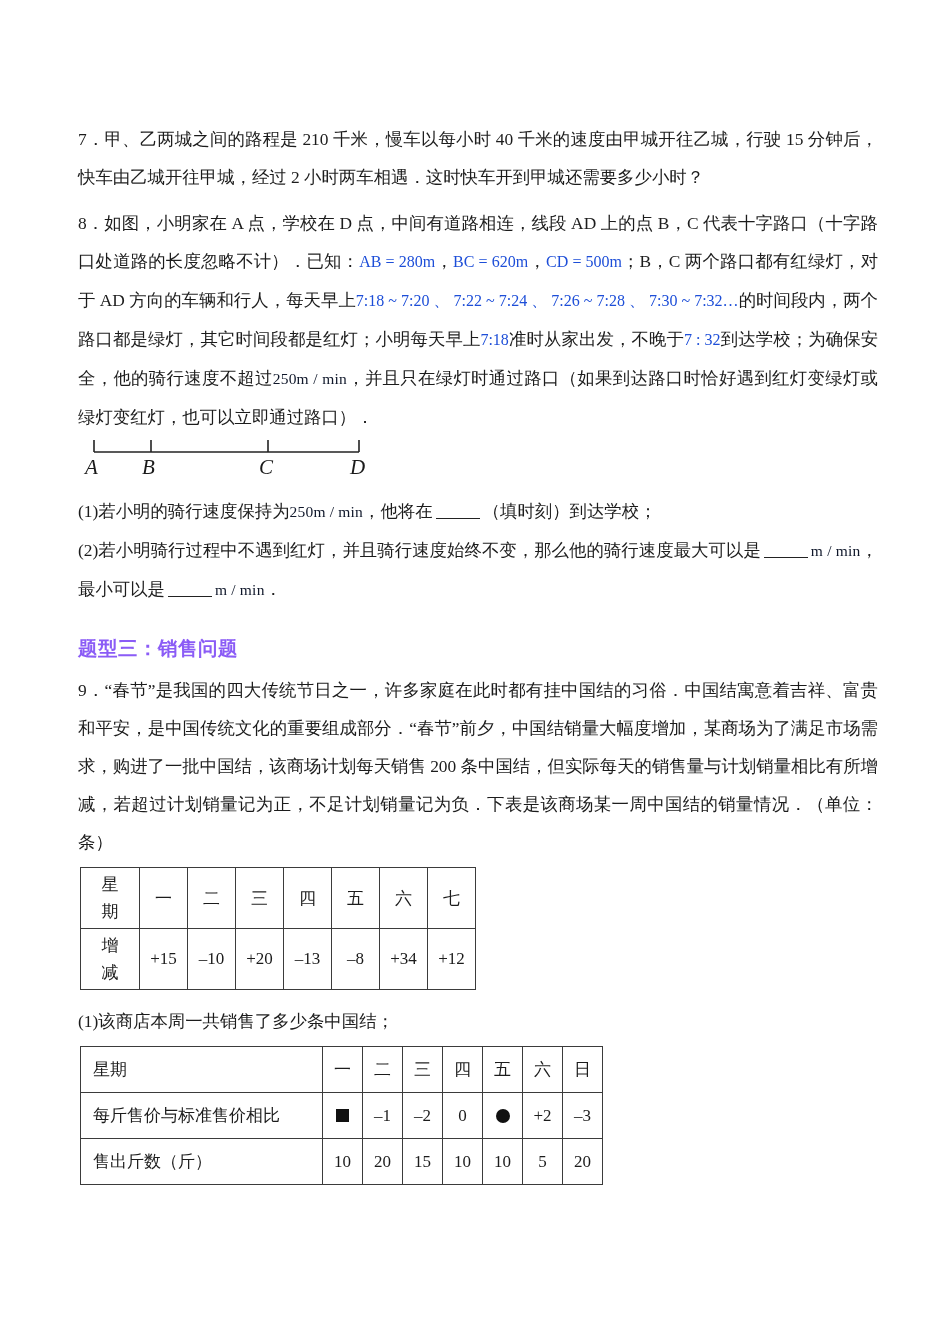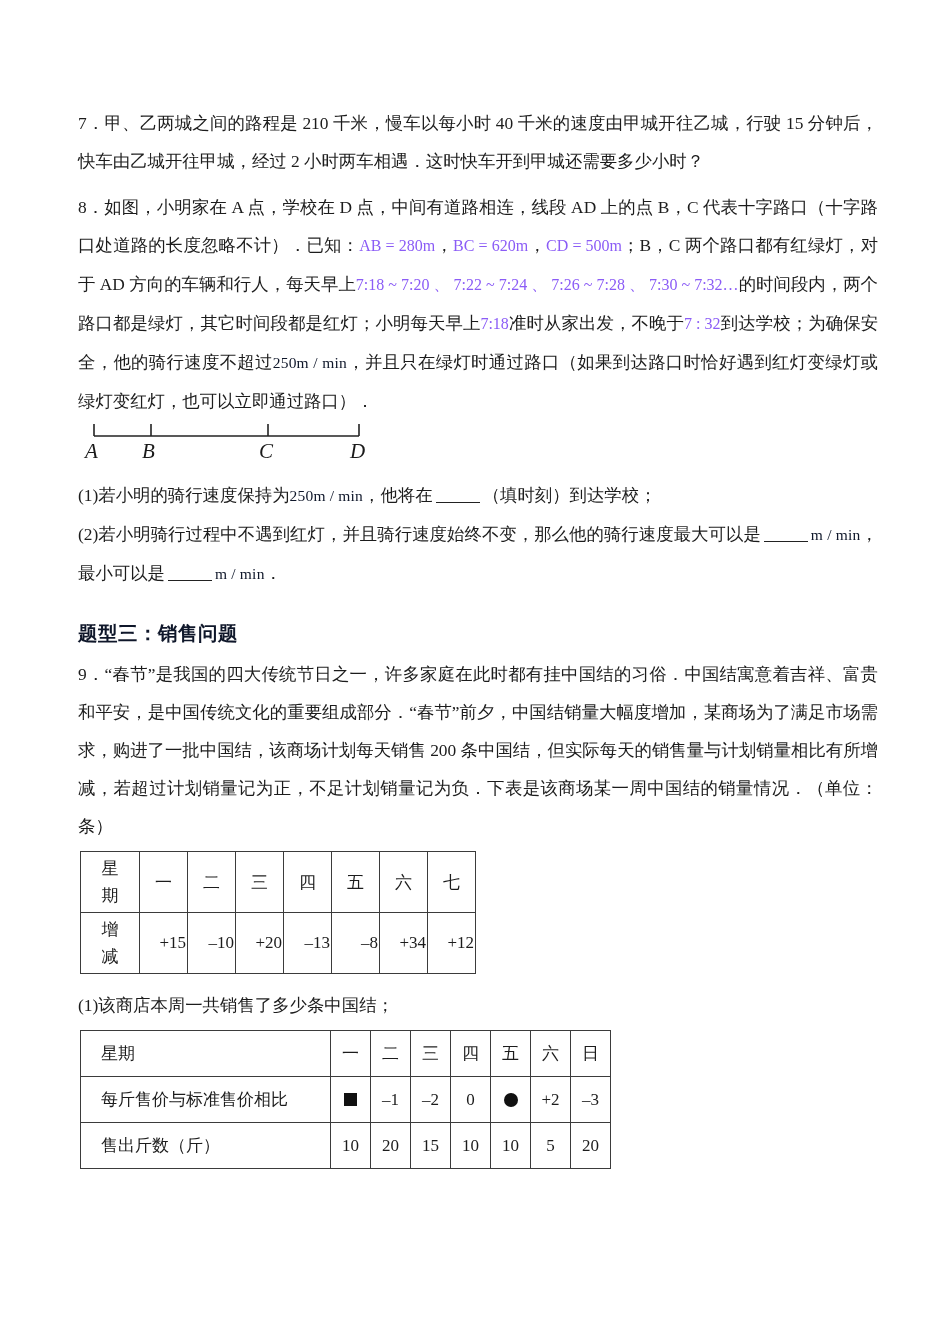--- a/index.html
+++ b/index.html
@@ -10,21 +10,21 @@
   body {
     width: 950px;
     height: 1344px;
     position: relative;
     font-family: "Liberation Serif", "DejaVu Serif", serif;
     color: #1a1a1a;
     overflow: hidden;
   }
   .page {
     position: absolute;
-    left: 0; top: 0;
+    left: 0; top: 16px;
     width: 950px;
     height: 1180px;
     padding: 0;
   }
   .content {
     position: absolute;
     left: 78px;
     top: 104px;
     width: 800px;
   }
@@ -36,44 +36,44 @@
     text-align: justify;
     text-justify: inter-ideograph;
     color: #1c1c1c;
     margin: 0;
   }
   .para.q {
     text-indent: 0;
   }
   .mathsm {
     font-family: "Liberation Serif", serif;
-    color: #8b5cf6;
+    color: #1d4ed8;
     font-size: 16px;
   }
   .mathun {
     font-family: "Liberation Serif", serif;
     color: #0f172a;
     font-size: 15.5px;
     letter-spacing: .2px;
   }
   .blank {
     display: inline-block;
     border-bottom: 1.6px solid #222;
     width: 44px;
     height: 15px;
     margin: 0 3px;
     vertical-align: -2px;
   }
 
   
   .section-head {
-    font-family: Liberation Serif, serif;
+    font-family: Liberation Mono, monospace;
     font-size: 19.5px;
     font-weight: bold;
-    color: #0f172a;
+    color: #8b5cf6;
     letter-spacing: .5px;
     line-height: 30px;
   }
 
   
   .figure {
     position: relative;
     height: 46px;
     width: 420px;
     margin: 2px 0 0 0;
@@ -103,30 +103,30 @@
   }
   
   #table-sales-week { width: 396px; margin: 6px 0 0 2px; }
   #table-sales-week td { height: 58px; }
   #table-sales-week td.rowhead {
     width: 46px;
     line-height: 27px;
     padding: 0 6px;
     font-size: 17px;
   }
-  #table-sales-week td.num-cell { font-size: 17px; text-align: right; }
+  #table-sales-week td.num-cell { font-size: 17px; }
   .two-line { display: block; }
 
   
   #table-cherry { width: 487px; margin: 6px 0 0 2px; }
   #table-cherry td { height: 43px; }
   #table-cherry td.label {
     width: 228px;
     text-align: left;
-    padding-left: 20px;
+    padding-left: 12px;
     font-size: 17px;
   }
   #table-cherry td.cell { width: 37px; }
   .sq {
     display: inline-block;
     width: 13px; height: 13px;
     background: #111;
     vertical-align: -1px;
   }
   .ci {

